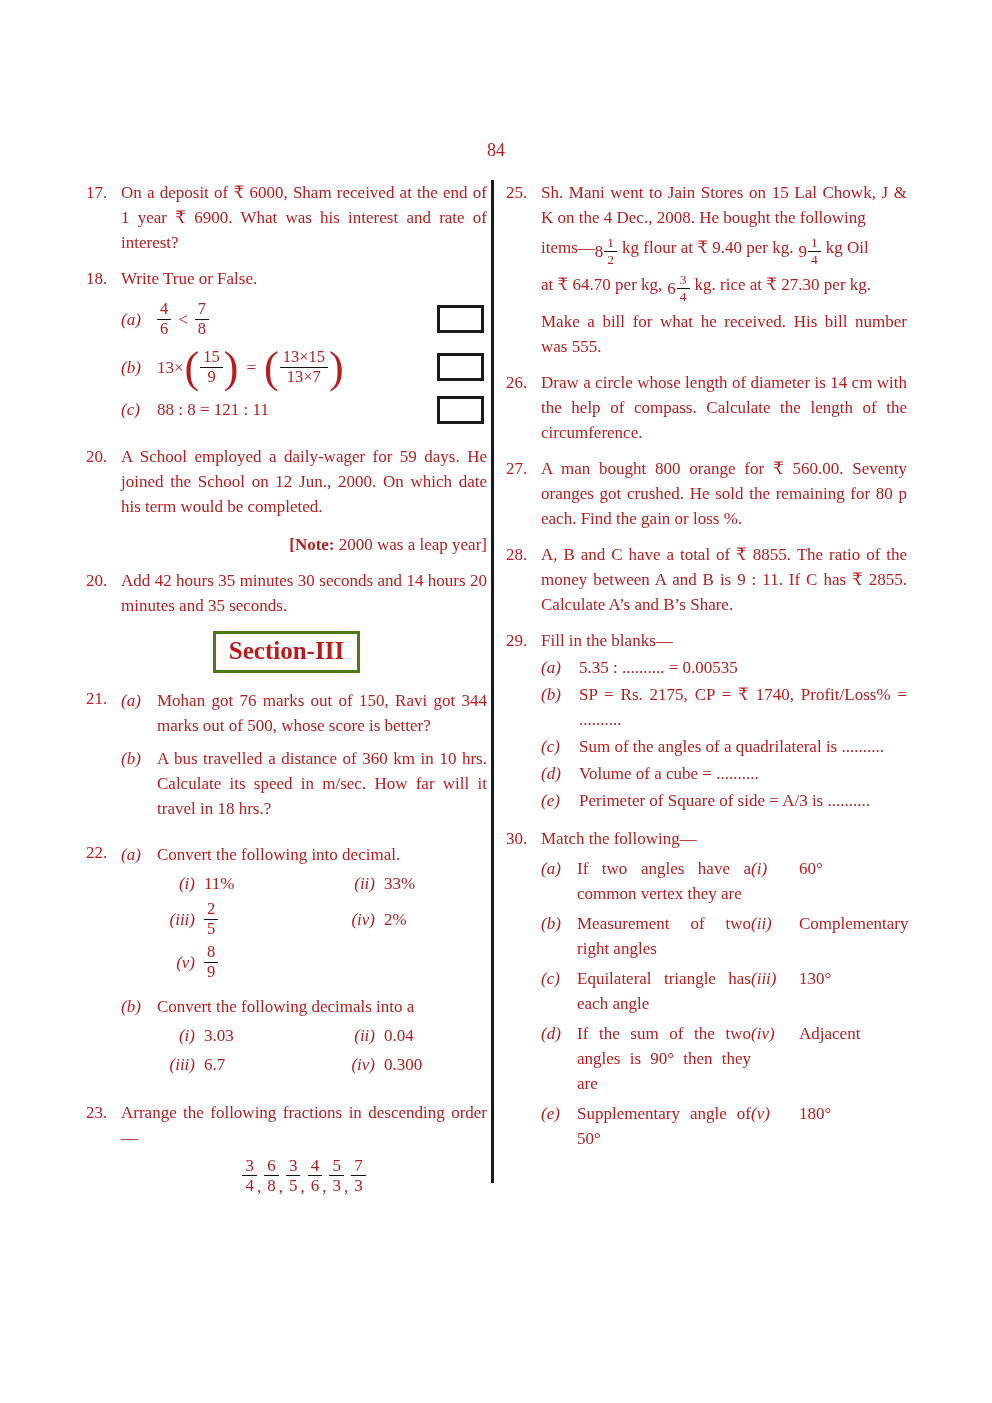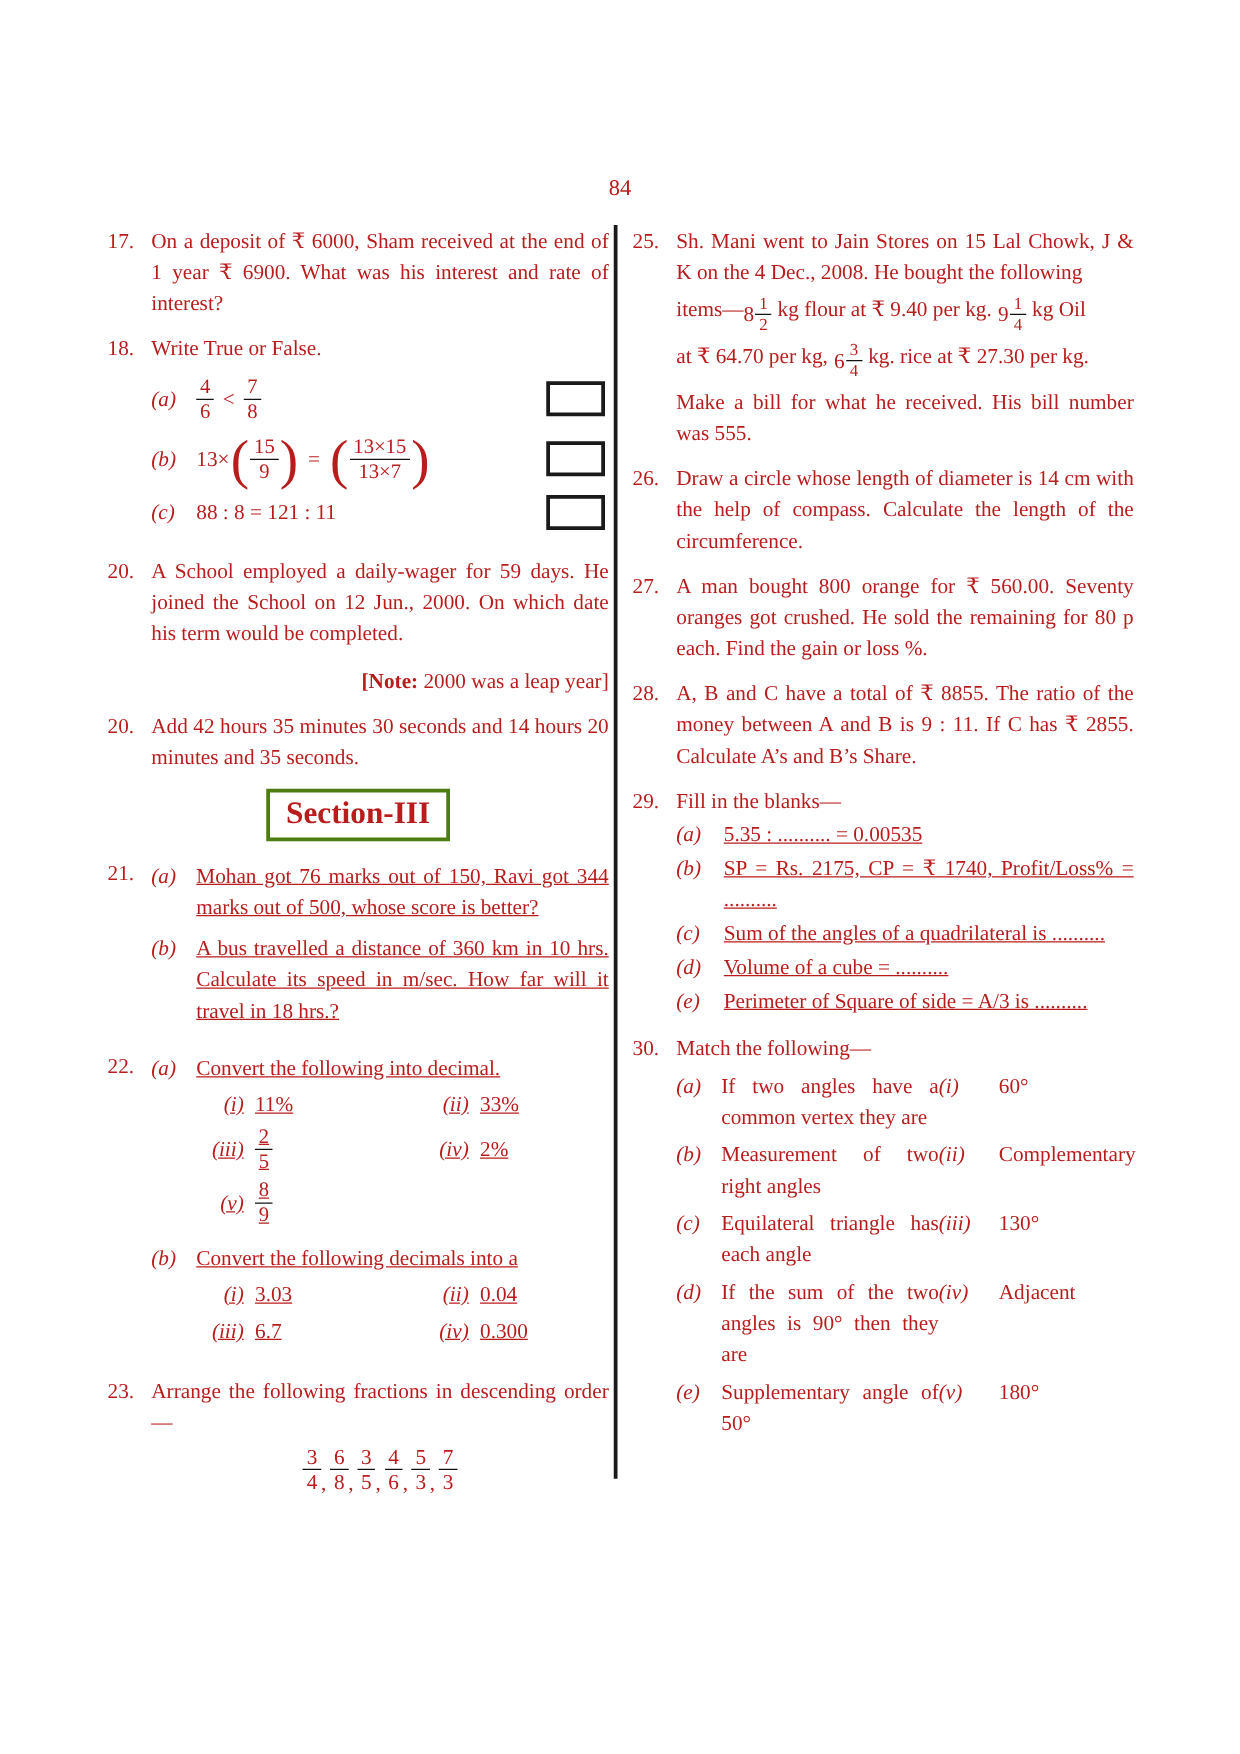--- a/index.html
+++ b/index.html
@@ -14,21 +14,21 @@
   .col-left{left:86px;}
   .col-right{left:506px;}
 
   .q{display:flex;margin-bottom:11px;}
   .qnum{flex:none;width:35px;}
   .qbody{flex:1;min-width:0;text-align:justify;}
   .qtext{margin:0;text-align:justify;}
 
   .sub{display:flex;margin:2px 0 8px 0;}
   .slabel{flex:none;width:36px;font-style:italic;}
-  .sbody{flex:1;min-width:0;text-align:justify;text-decoration:underline;}
+  .sbody{flex:1;min-width:0;text-align:justify;}
 
   
   .frac{display:inline-flex;flex-direction:column;align-items:center;
         line-height:1.15;vertical-align:middle;font-size:16.5px;}
   .fnum{border-bottom:1.7px solid #121212;padding:0 3px;text-align:center;}
   .fden{padding:0 3px;text-align:center;}
   .mixed{display:inline-flex;align-items:center;margin:0 5px;}
   .mixed .frac{font-size:13.5px;margin-left:1px;}
 
   

